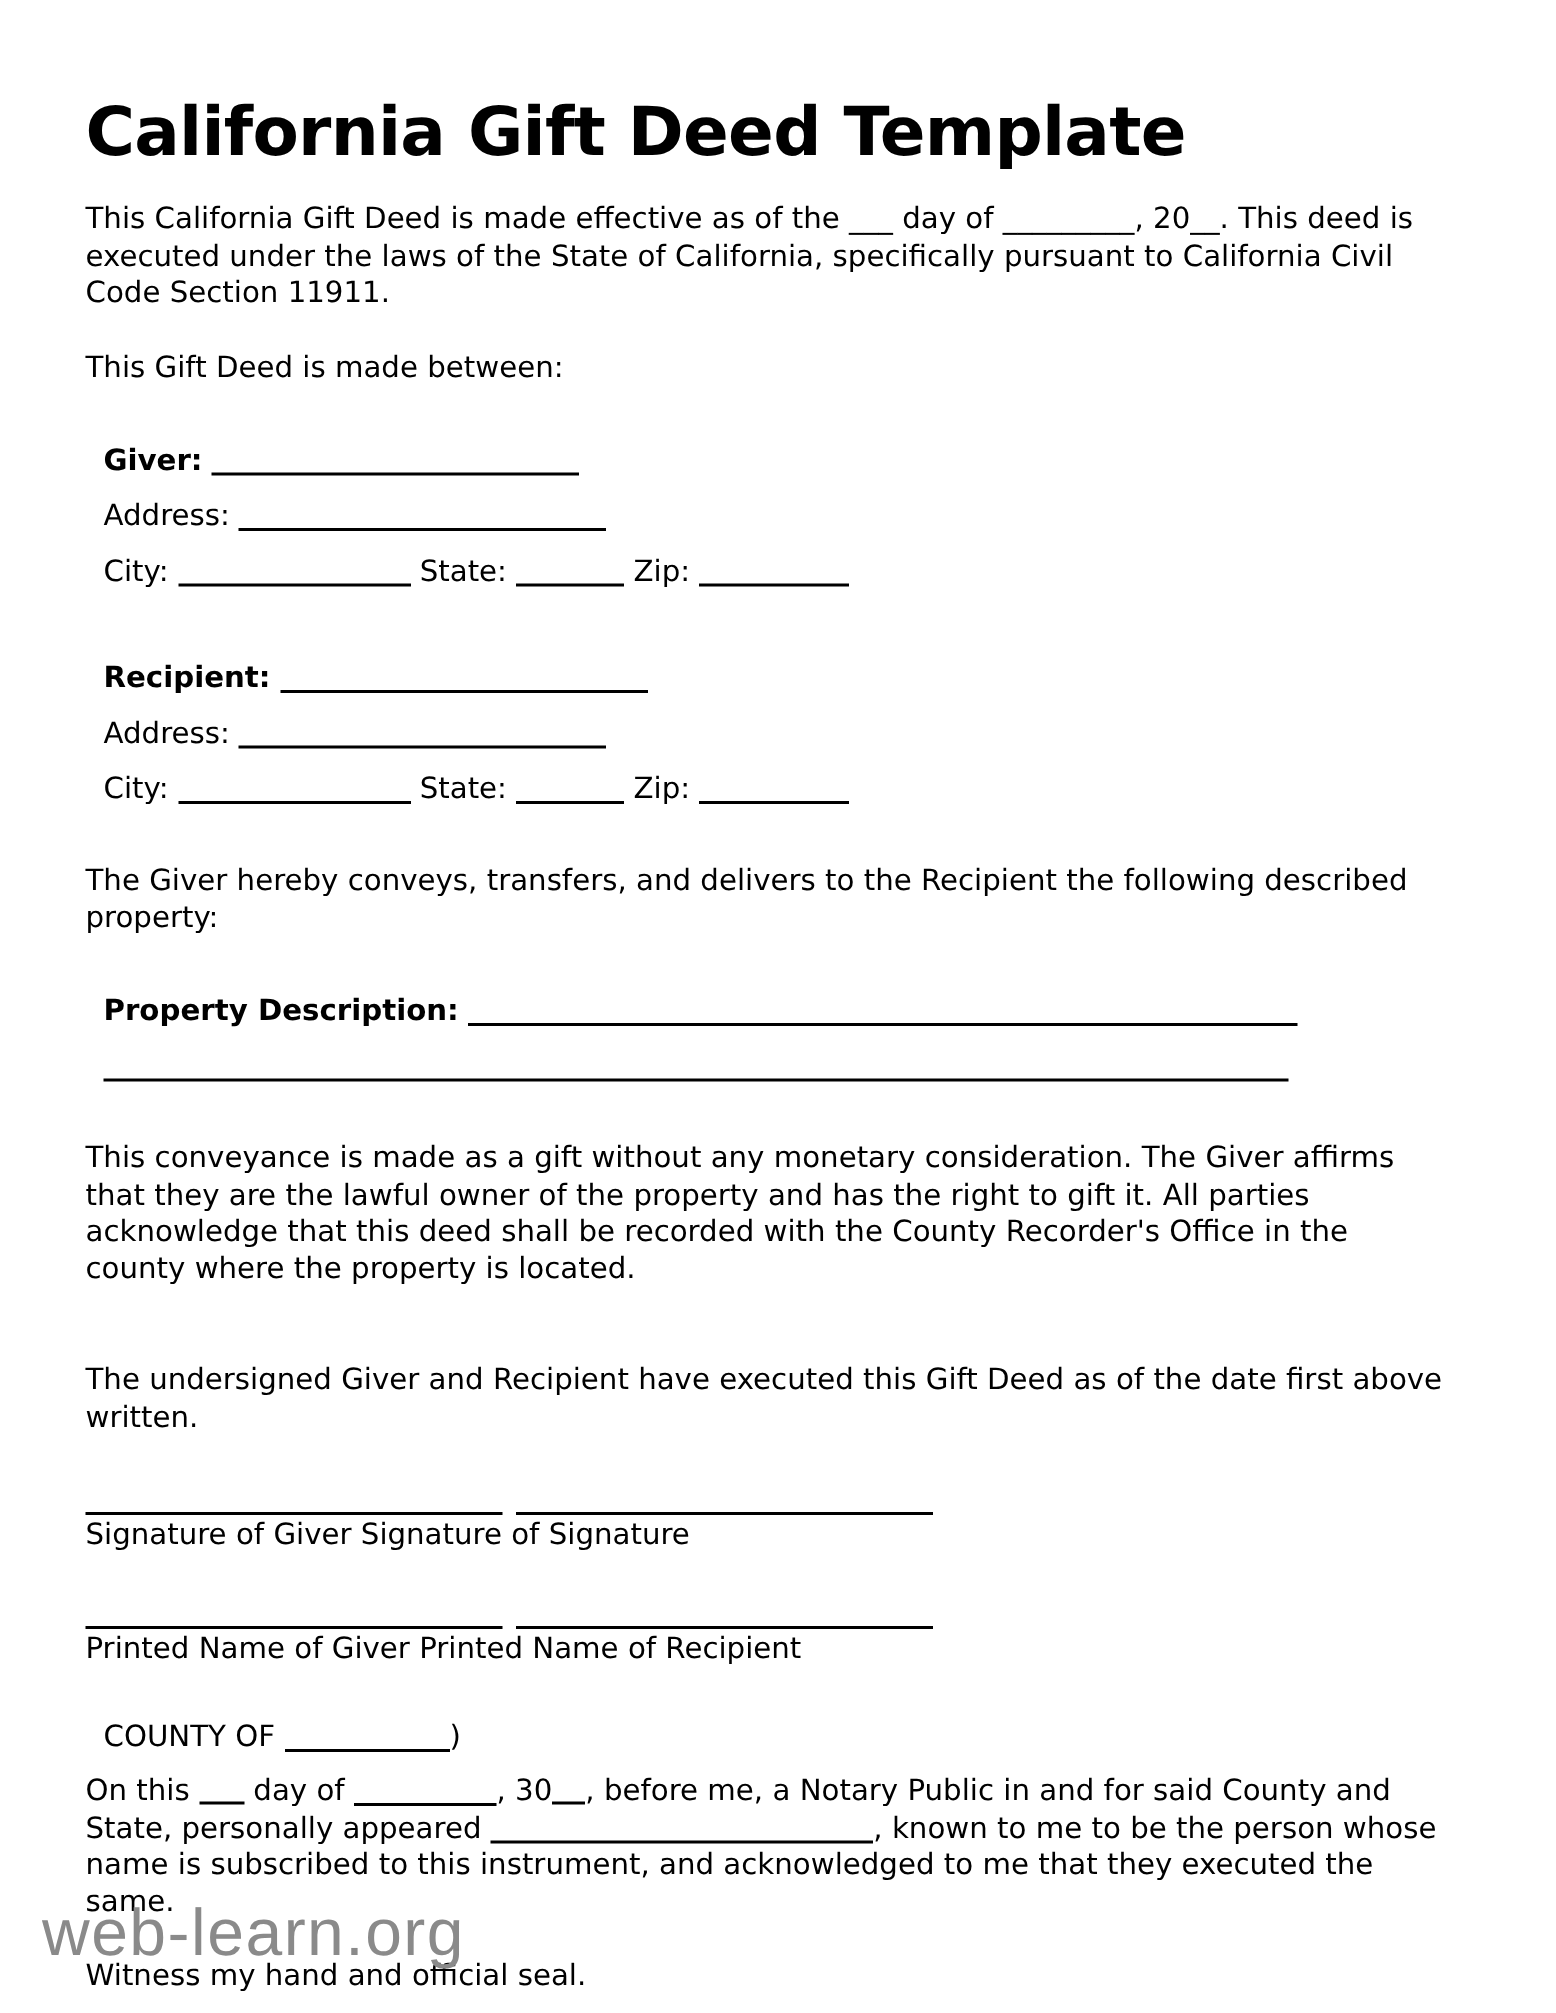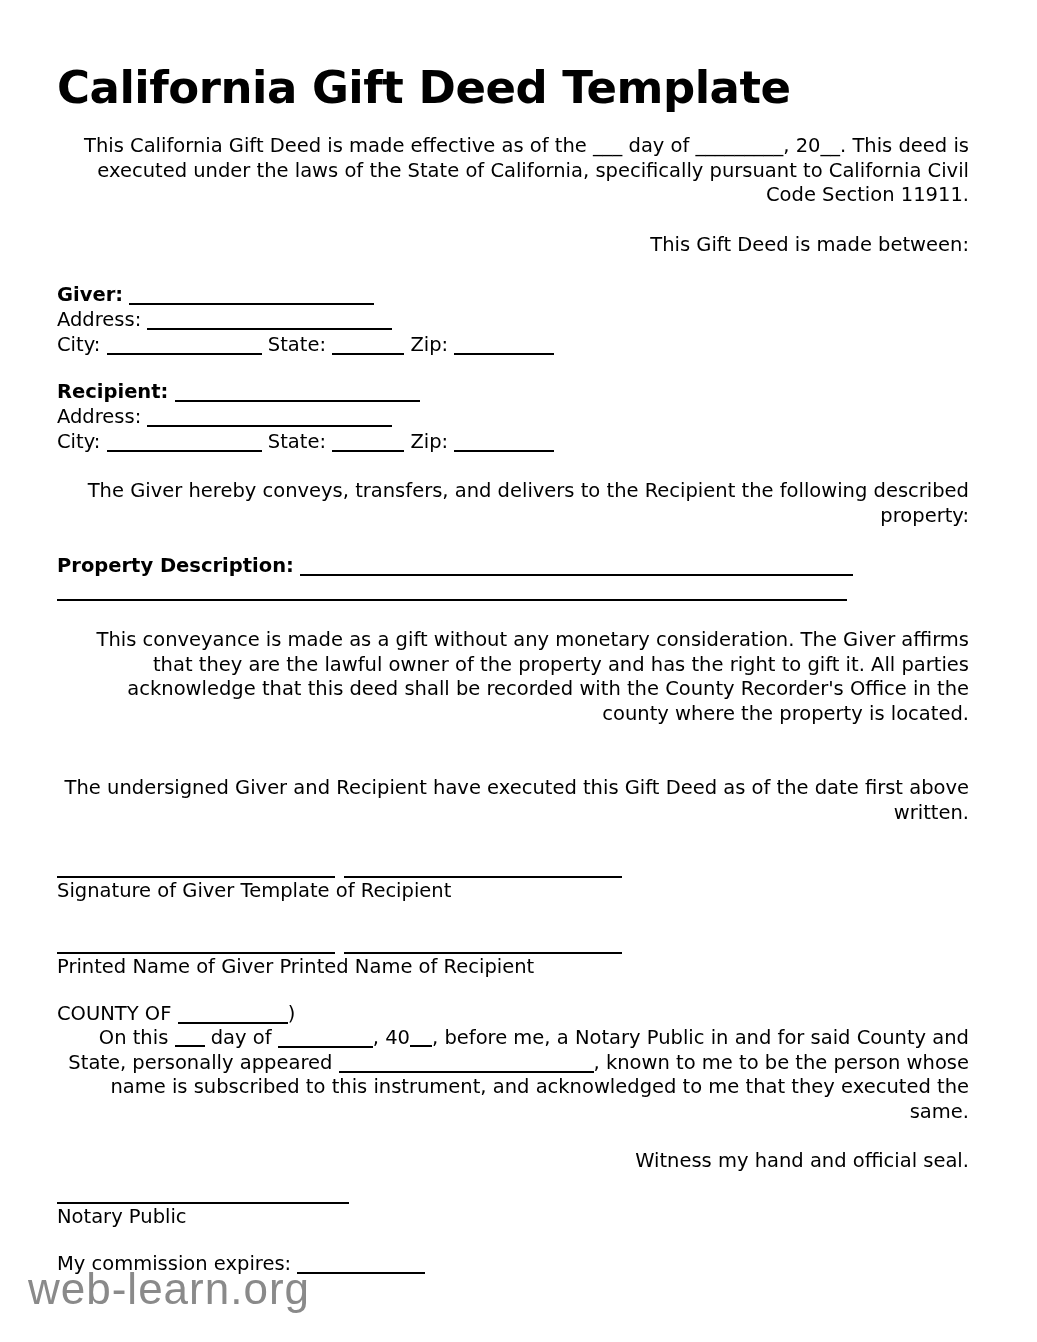--- a/index.html
+++ b/index.html
@@ -33,31 +33,31 @@
     margin: 8px 0 0 0;
     padding: 0;
     white-space: nowrap;
   }
   .para {
     font-size: 19.5px;
     line-height: 24.5px;
     margin: 0;
     padding: 0;
     width: 912px;
-    text-align: right;
+    text-align: left;
     word-spacing: 0px;
   }
   .gap-lg { height: 25px; }
   .gap-md { height: 22px; }
   .gap-title { height: 24px; }
 
   .line-row {
     font-size: 19.5px;
     line-height: 25px;
-    margin: 0;
+    margin: 12px;
     padding: 0;
     white-space: nowrap;
   }
   .bold { font-weight: bold; }
 
   .ul {
     display: inline-block;
     border-bottom: 2px solid #000;
     vertical-align: -4px;
     height: 14px;
@@ -196,41 +196,41 @@
 
   <div class="gap-lg"></div>
 
   <p class="para">The undersigned Giver and Recipient have executed this Gift Deed as of the date first above written.</p>
 
   <div style="height:48px"></div>
 
   <div class="sig-lines">
     <span class="sig-seg sig-a"></span><span class="sig-gap"></span><span class="sig-seg sig-b"></span>
   </div>
-  <div class="sig-label">Signature of Giver Template of Recipient</div>
+  <div class="sig-label">Signature of Giver Signature of Signature</div>
 
   <div style="height:46px"></div>
 
   <div class="sig-lines">
     <span class="sig-seg sig-a"></span><span class="sig-gap"></span><span class="sig-seg sig-b"></span>
   </div>
   <div class="sig-label">Printed Name of Giver Printed Name of Recipient</div>
 
   <div class="gap-md"></div>
 
   <div class="line-row">
     <span>COUNTY OF</span>
     <span class="ul ul-county"></span><span>)</span>
   </div>
 
   <p class="para">
     <span>On this</span>
     <span class="ul ul-day"></span>
     <span>day of</span>
-    <span class="ul ul-month"></span><span>, 40</span><span class="ul ul-year"></span><span>, before me, a Notary Public in and for said County and State, personally appeared</span>
+    <span class="ul ul-month"></span><span>, 30</span><span class="ul ul-year"></span><span>, before me, a Notary Public in and for said County and State, personally appeared</span>
     <span class="ul ul-appeared"></span><span>, known to me to be the person whose name is subscribed to this instrument, and acknowledged to me that they executed the same.</span>
   </p>
 
   <div class="gap-lg"></div>
 
   <p class="para">Witness my hand and official seal.</p>
 
   <div style="height:25px"></div>
 
   <div class="notary-line">

